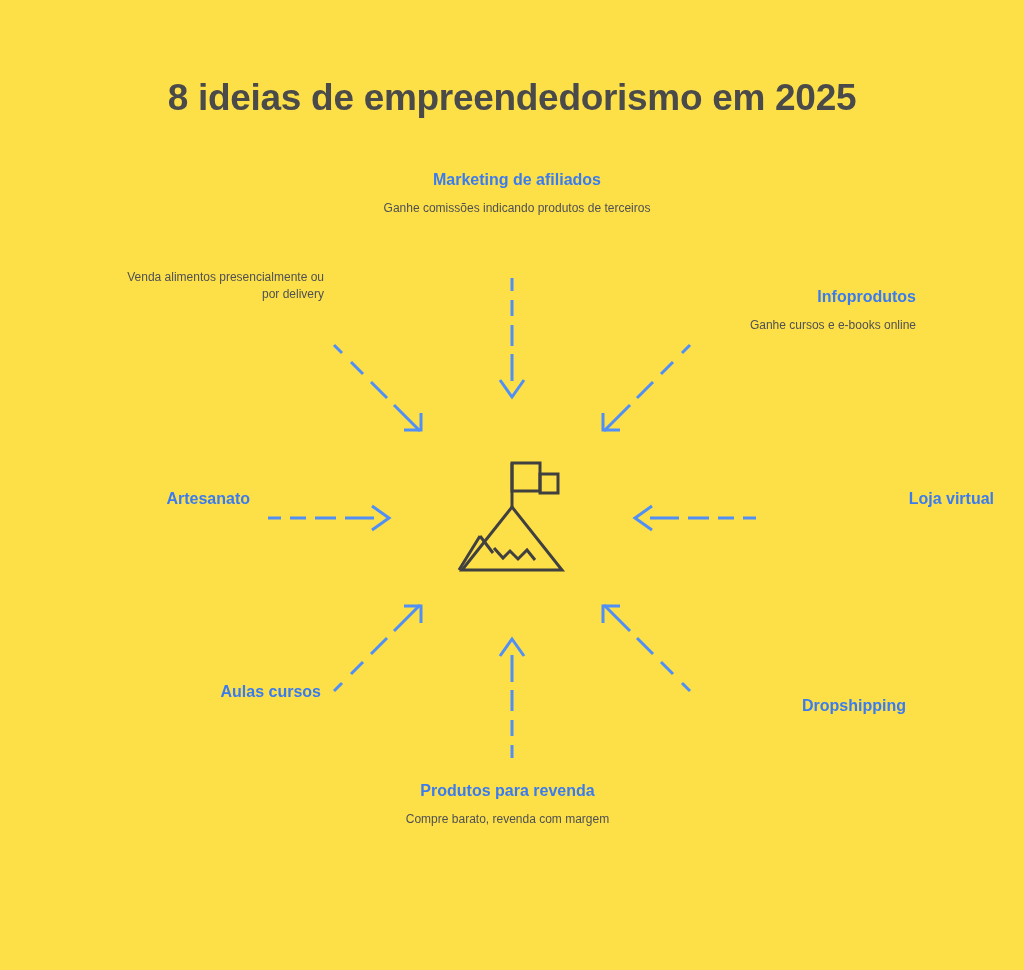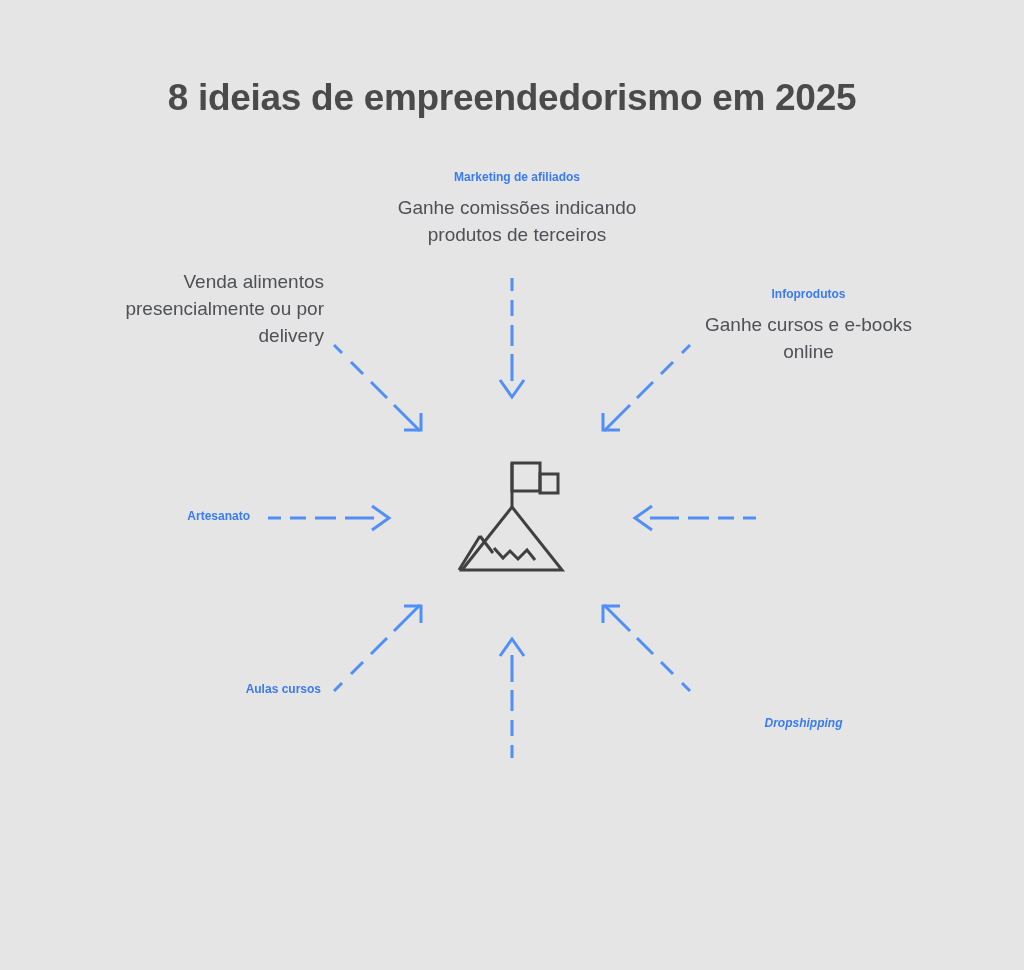--- a/index.html
+++ b/index.html
@@ -12,21 +12,21 @@
     width: 1024px;
     height: 970px;
     font-family: "Liberation Sans", sans-serif;
     -webkit-font-smoothing: antialiased;
   }
   #infographic {
     position: relative;
     width: 1024px;
     height: 970px;
     overflow: hidden;
-    background: #e5e5e5;
+    background: #fde047;
   }
 
   
   .page-title {
     position: absolute;
     left: 0;
     top: 76px;
     width: 1024px;
     text-align: center;
     font-size: 37px;
@@ -45,46 +45,46 @@
     width: 1024px;
     height: 970px;
     pointer-events: none;
   }
 
   
   .node {
     position: absolute;
   }
   .node-title {
-    font-size: 12px;
+    font-size: 16px;
     font-weight: bold;
     color: #3a7bf0;
     line-height: 1.3;
     margin: 0 0 9px 0;
     white-space: nowrap;
   }
   .node-desc {
-    font-size: 19px;
+    font-size: 12px;
     color: #4f5055;
     line-height: 1.42;
     margin: 0;
     font-weight: normal;
   }
   .align-right { text-align: right; }
-  .align-left  { text-align: center; }
+  .align-left  { text-align: right; }
   .align-center{ text-align: center; }
 
   
   #node-marketing   { left: 372px; top: 170px; width: 290px; }
   #node-alimentacao { left: 118px; top: 269px; width: 206px; }
   #node-infoprodutos{ left: 701px; top: 287px; width: 215px; }
-  #node-artesanato  { left: 38px;  top: 509px; width: 212px; }
+  #node-artesanato  { left: 38px;  top: 489px; width: 212px; }
   #node-loja        { left: 779px; top: 489px; width: 215px; }
   #node-aulas       { left: 94px;  top: 682px; width: 227px; }
-  #node-dropshipping{ left: 701px; top: 716px; width: 205px; font-style: italic; }
+  #node-dropshipping{ left: 701px; top: 696px; width: 205px; }
   #node-revenda     { left: 380px; top: 781px; width: 255px; }
 
   
   #node-alimentacao .node-title,
   #node-artesanato .node-title,
   #node-aulas .node-title { margin-bottom: 10px; }
 
   
   .center-icon {
     position: absolute;
@@ -198,24 +198,29 @@
   <div class="node align-left" id="node-infoprodutos">
     <div class="node-title">Infoprodutos</div>
     <div class="node-desc">Ganhe cursos e e-books online</div>
   </div>
 
   <div class="node align-right" id="node-artesanato">
     <div class="node-title">Artesanato</div>
   </div>
 
   <div class="node align-left" id="node-loja">
+    <div class="node-title">Loja virtual</div>
   </div>
 
   <div class="node align-right" id="node-aulas">
     <div class="node-title">Aulas cursos</div>
   </div>
 
   <div class="node align-left" id="node-dropshipping">
     <div class="node-title">Dropshipping</div>
   </div>
 
+  <div class="node align-center" id="node-revenda">
+    <div class="node-title">Produtos para revenda</div>
+    <div class="node-desc">Compre barato, revenda com margem</div>
+  </div>
 
 </div>
 
 </body></html>

